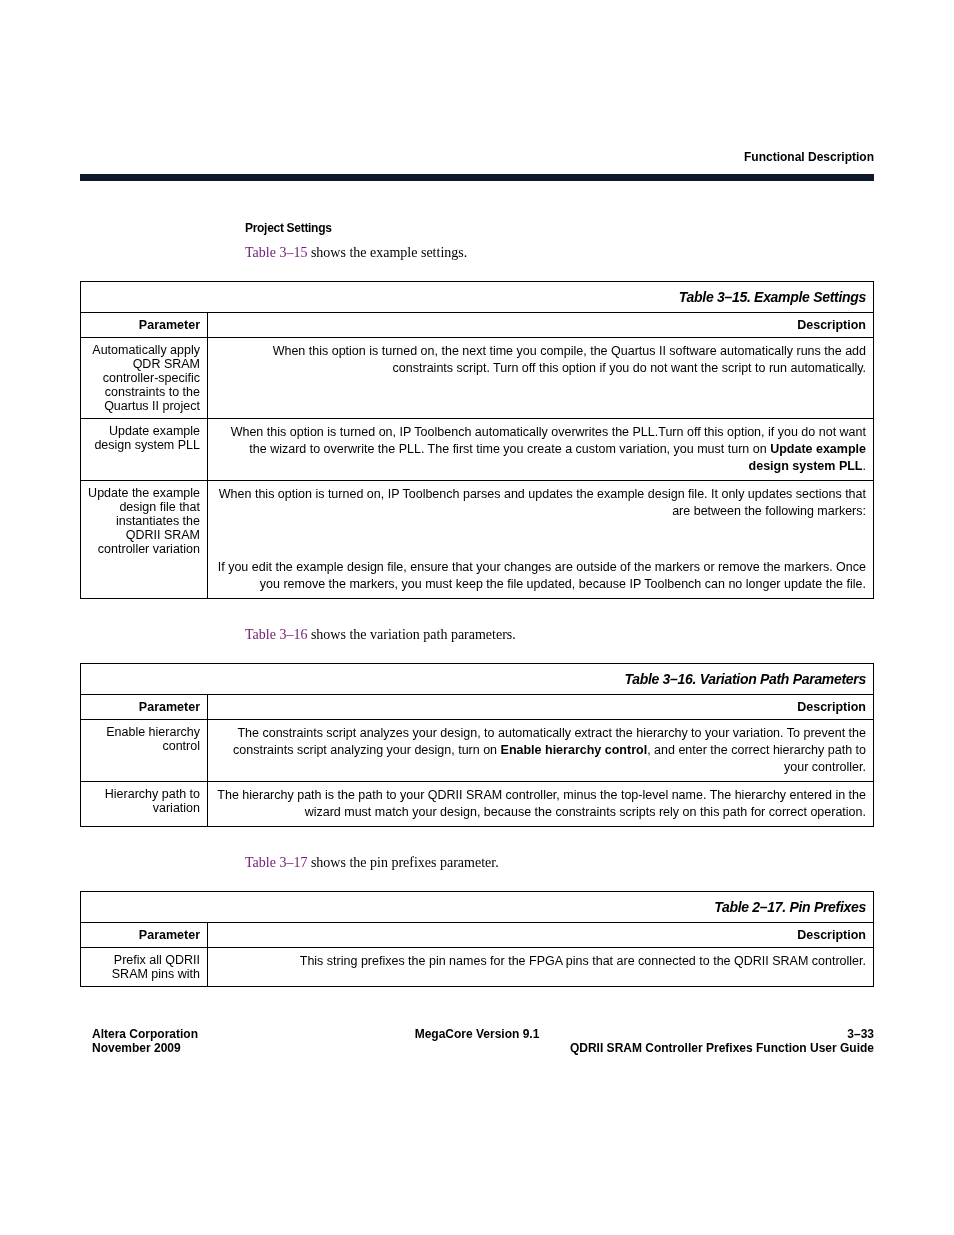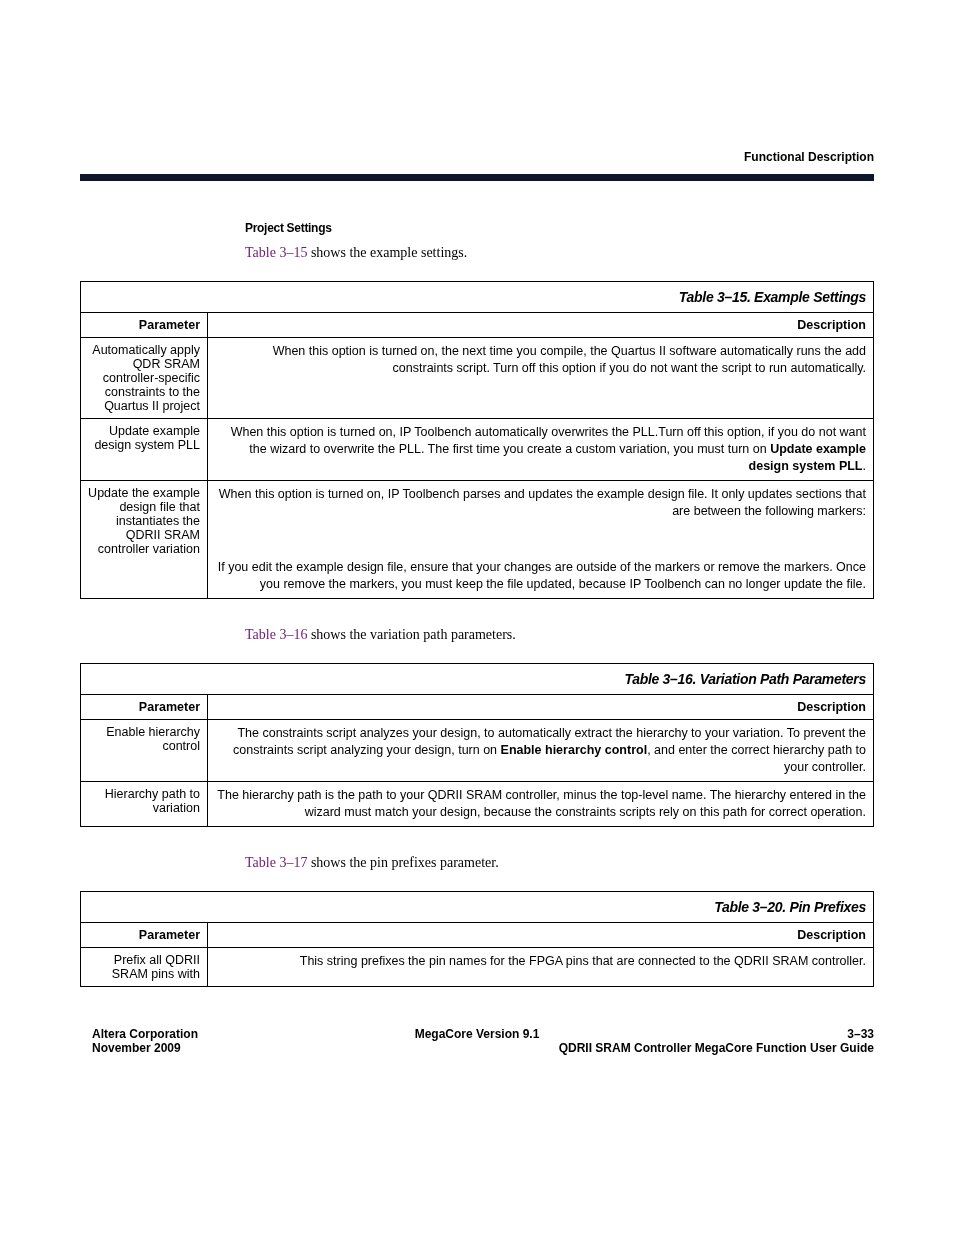--- a/index.html
+++ b/index.html
@@ -146,21 +146,21 @@
   </tbody>
     </table>
 
   <div class="intro">
     <span class="table-ref">Table 3–17</span><span> shows the pin prefixes parameter.</span>
   </div>
 
   <table>
     <tbody>
         <tr>
-          <td colspan="2" class="caption-cell">Table 3–20. Pin Prefixes</td>
+          <td colspan="2" class="caption-cell">Table 2–17. Pin Prefixes</td>
         </tr>
     <tr>
       <th class="param-col">Parameter</th>
       <th>Description</th>
     </tr>
     <tr>
       <td class="param-col">Prefix all QDRII SRAM pins with</td>
       <td class="desc-text">This string prefixes the pin names for the FPGA pins that are connected to the QDRII SRAM controller.</td>
     </tr>
   </tbody>
@@ -169,15 +169,15 @@
   <div class="footer">
     <div class="left">
       <div>Altera Corporation</div>
       <div class="line2">November 2009</div>
     </div>
     <div class="center">MegaCore Version 9.1</div>
     <div class="right">
       <div>3–33</div>
     </div>
   </div>
-  <div style="text-align:right; font-size:12px; font-weight:bold; margin-top:-14px;">QDRII SRAM Controller MegaCore Function User Guide</div>
+  <div style="text-align:right; font-size:12px; font-weight:bold; margin-top:-14px;">QDRII SRAM Controller Prefixes Function User Guide</div>
 
 </div>
 
 </body></html>

